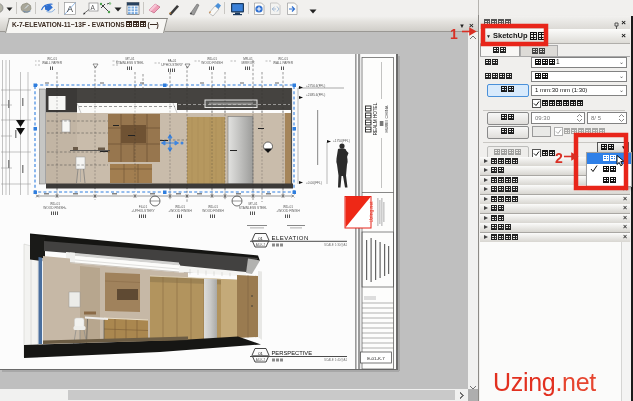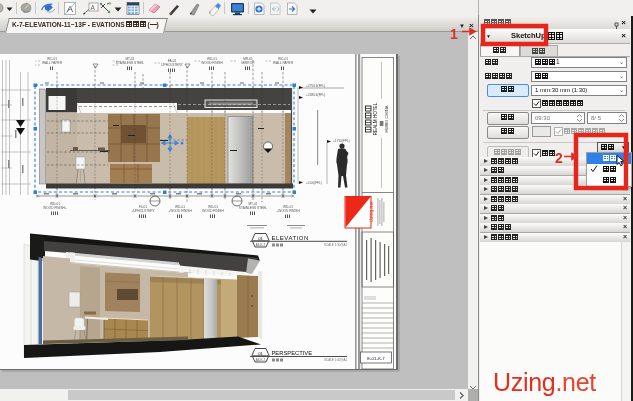--- a/index.html
+++ b/index.html
@@ -626,21 +626,21 @@
  <div class="hdrbar" style="top:1px;height:13px;background:linear-gradient(#f2f1ef,#dcdad6)">
    <span style="position:absolute;left:4px;top:2.5px;color:#555"><span class="cj c6"></span><span class="cj c6"></span><span class="cj c6"></span><span class="cj c6"></span></span>
    <svg width="5" height="8" style="position:absolute;right:11px;top:6px">
           <path d="M1 1 h3 v3 h-3 z M2.5 4 v3" stroke="#444" fill="none" stroke-width="0.9"></path>
         </svg>
    <span style="position:absolute;right:4px;top:3px;font-size:8px;color:#111;font-weight:bold">×</span>
  </div>
 
  <div class="hdrbar" style="top:14px;height:14px">
    <span style="position:absolute;left:6px;top:5px;font-size:5px;color:#222">▼</span>
-   <span style="position:absolute;left:31px;top:3px;font-size:7.5px;font-weight:bold;color:#111">SketchUp <span class="cj c7" style="height:8px"></span><span class="cj c7" style="height:8px"></span></span>
+   <span style="position:absolute;left:13px;top:3px;font-size:7.5px;font-weight:bold;color:#111">SketchUp <span class="cj c7" style="height:8px"></span><span class="cj c7" style="height:8px"></span></span>
    <span style="position:absolute;right:4px;top:3px;font-size:8px;color:#111;font-weight:bold">×</span>
  </div>
 
  <div class="abs" style="left:1px;top:29px;width:150px;height:12px;border-bottom:1px solid #aaa">
    <div class="abs" style="left:0;top:0;width:38px;height:11px;background:#f8f7f5;border:1px solid #999;border-bottom:none;color:#222">
           <span style="position:absolute;left:12px;top:2px"><span class="cj c6"></span><span class="cj c6"></span></span>
         </div>
    <div class="abs" style="left:40px;top:1px;width:36px;height:10px;background:#dddbd7;border:1px solid #aaa;border-bottom:none;color:#444">
           <span style="position:absolute;left:11px;top:2px"><span class="cj c6"></span><span class="cj c6"></span></span>
         </div>

